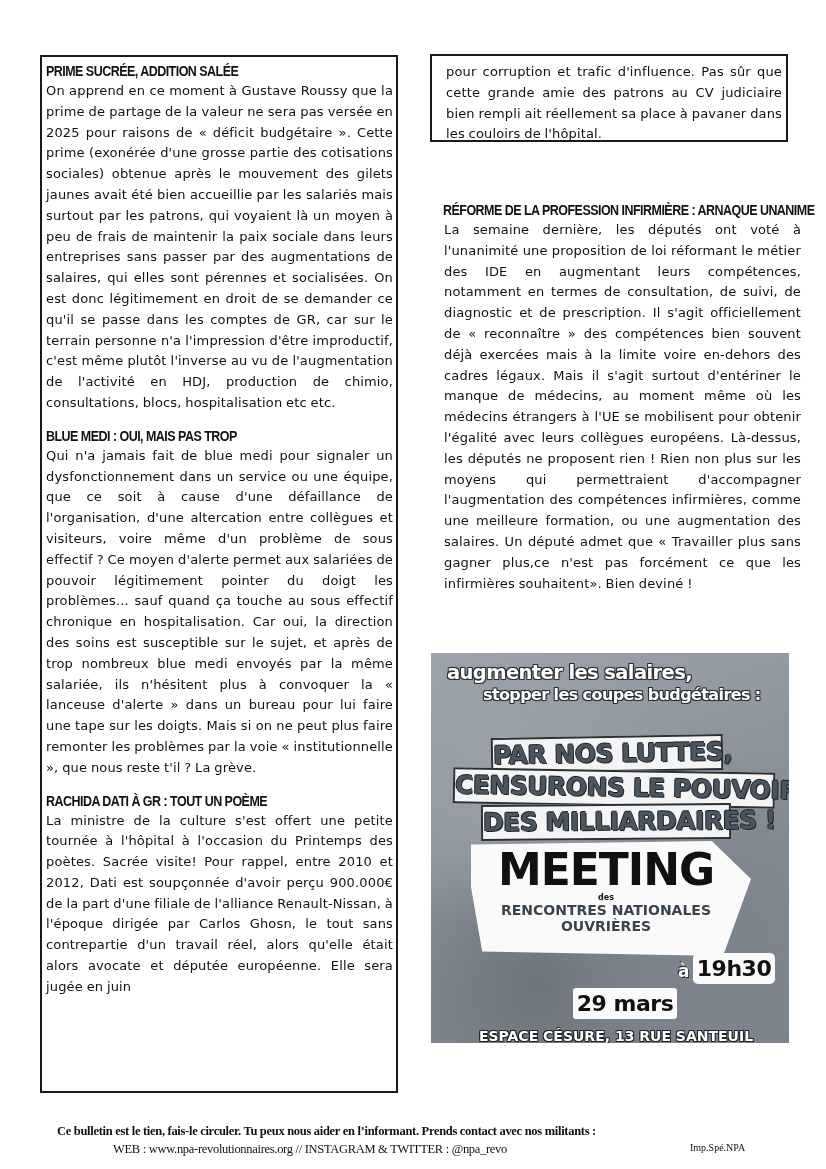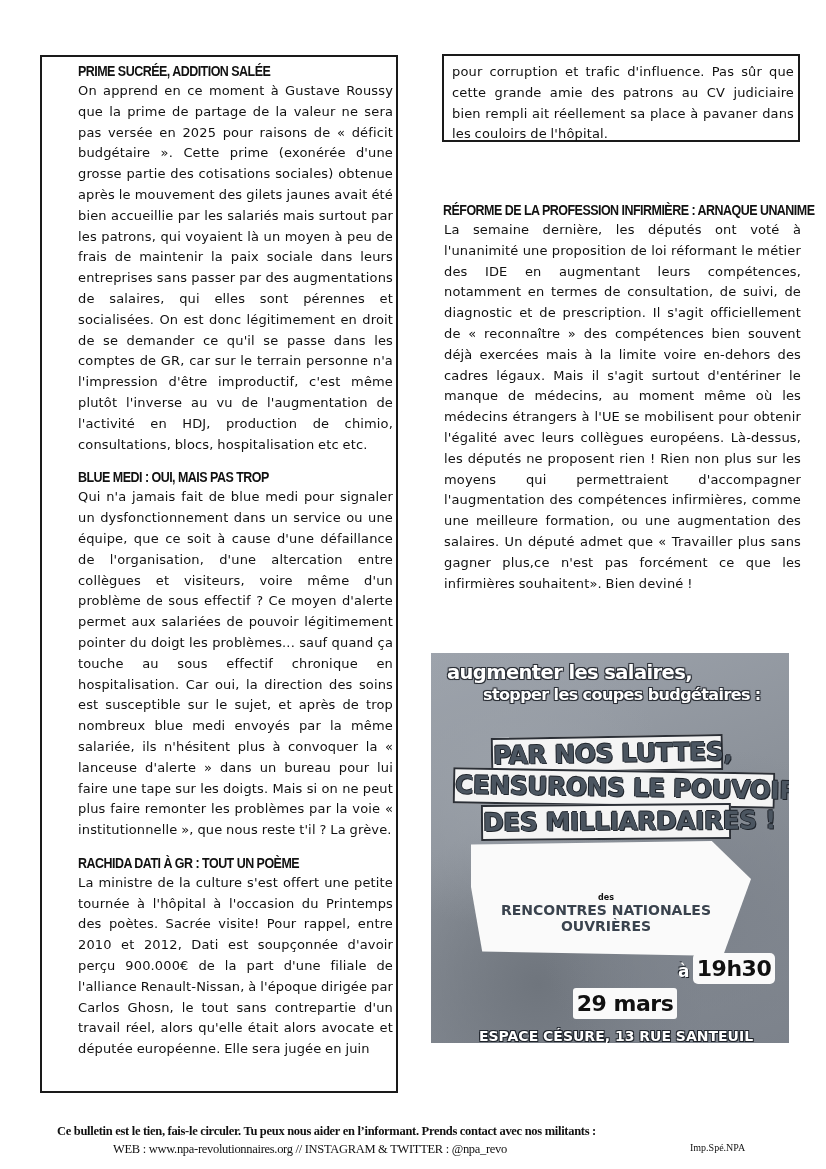--- a/index.html
+++ b/index.html
@@ -1,20 +1,20 @@
 <!DOCTYPE html>
 <html><head>
 <meta charset="utf-8">
 <style>
   html, body { margin: 0; padding: 0; background: #ffffff; }
   body { width: 826px; height: 1169px; position: relative; overflow: hidden; font-family: "DejaVu Sans", sans-serif; color: #111; }
 
   .box { position: absolute; border: 2px solid #1a1a1a; box-sizing: border-box; }
   .left-box { left: 40px; top: 55px; width: 358px; height: 1038px; padding: 4px 3px 0 4px; }
-  .right-box { left: 442px; top: 54px; width: 358px; height: 88px; padding: 6px 4px 0 8px; }
+  .right-box { left: 430px; top: 54px; width: 358px; height: 88px; padding: 6px 4px 0 14px; }
 
   .heading {
     font-family: "Liberation Sans", sans-serif;
     font-weight: bold;
     font-size: 14.5px;
     letter-spacing: -0.6px;
     transform: scaleX(0.86);
     transform-origin: left center;
     white-space: nowrap;
     text-transform: uppercase;
@@ -23,21 +23,21 @@
   }
   .para {
     font-family: "DejaVu Sans", sans-serif;
     font-size: 13px;
     line-height: 20.8px;
     text-align: justify;
     letter-spacing: 0.15px;
     margin: 0;
     word-spacing: -0.5px;
   }
-  .section { margin-bottom: 12px; margin-left: 32px; }
+  .section { margin-bottom: 12px; }
 
   .right-col { position: absolute; left: 443px; top: 160px; width: 358px; margin-top: 40px; }
   .right-col .heading { font-size: 14.5px; }
   .right-col .para { padding-left: 1px; }
 
   
   .poster {
     position: absolute; left: 431px; top: 653px; width: 358px; height: 390px;
     background:
       radial-gradient(circle at 20% 30%, #9aa0a8 0%, transparent 40%),
@@ -140,20 +140,21 @@
 
 <div class="poster">
   <div class="p-top">
     <div class="l2">augmenter les salaires,</div>
     <div class="l3">stopper les coupes budgétaires :</div>
   </div>
   <div class="p-banner b1">PAR NOS LUTTES,</div>
   <div class="p-banner b2">CENSURONS LE POUVOIR</div>
   <div class="p-banner b3">DES MILLIARDAIRES !</div>
   <div class="p-meeting"></div>
+  <div class="meeting-title">MEETING</div>
   <div class="meeting-des">des</div>
   <div class="meeting-sub">
     <div>RENCONTRES NATIONALES</div>
     <div>OUVRIÈRES</div>
   </div>
   <div class="p-date">29 mars</div>
   <div class="p-a">à</div>
   <div class="p-time">19h30</div>
   <div class="p-addr">
     <div class="a1">ESPACE CÉSURE, 13 RUE SANTEUIL</div>

